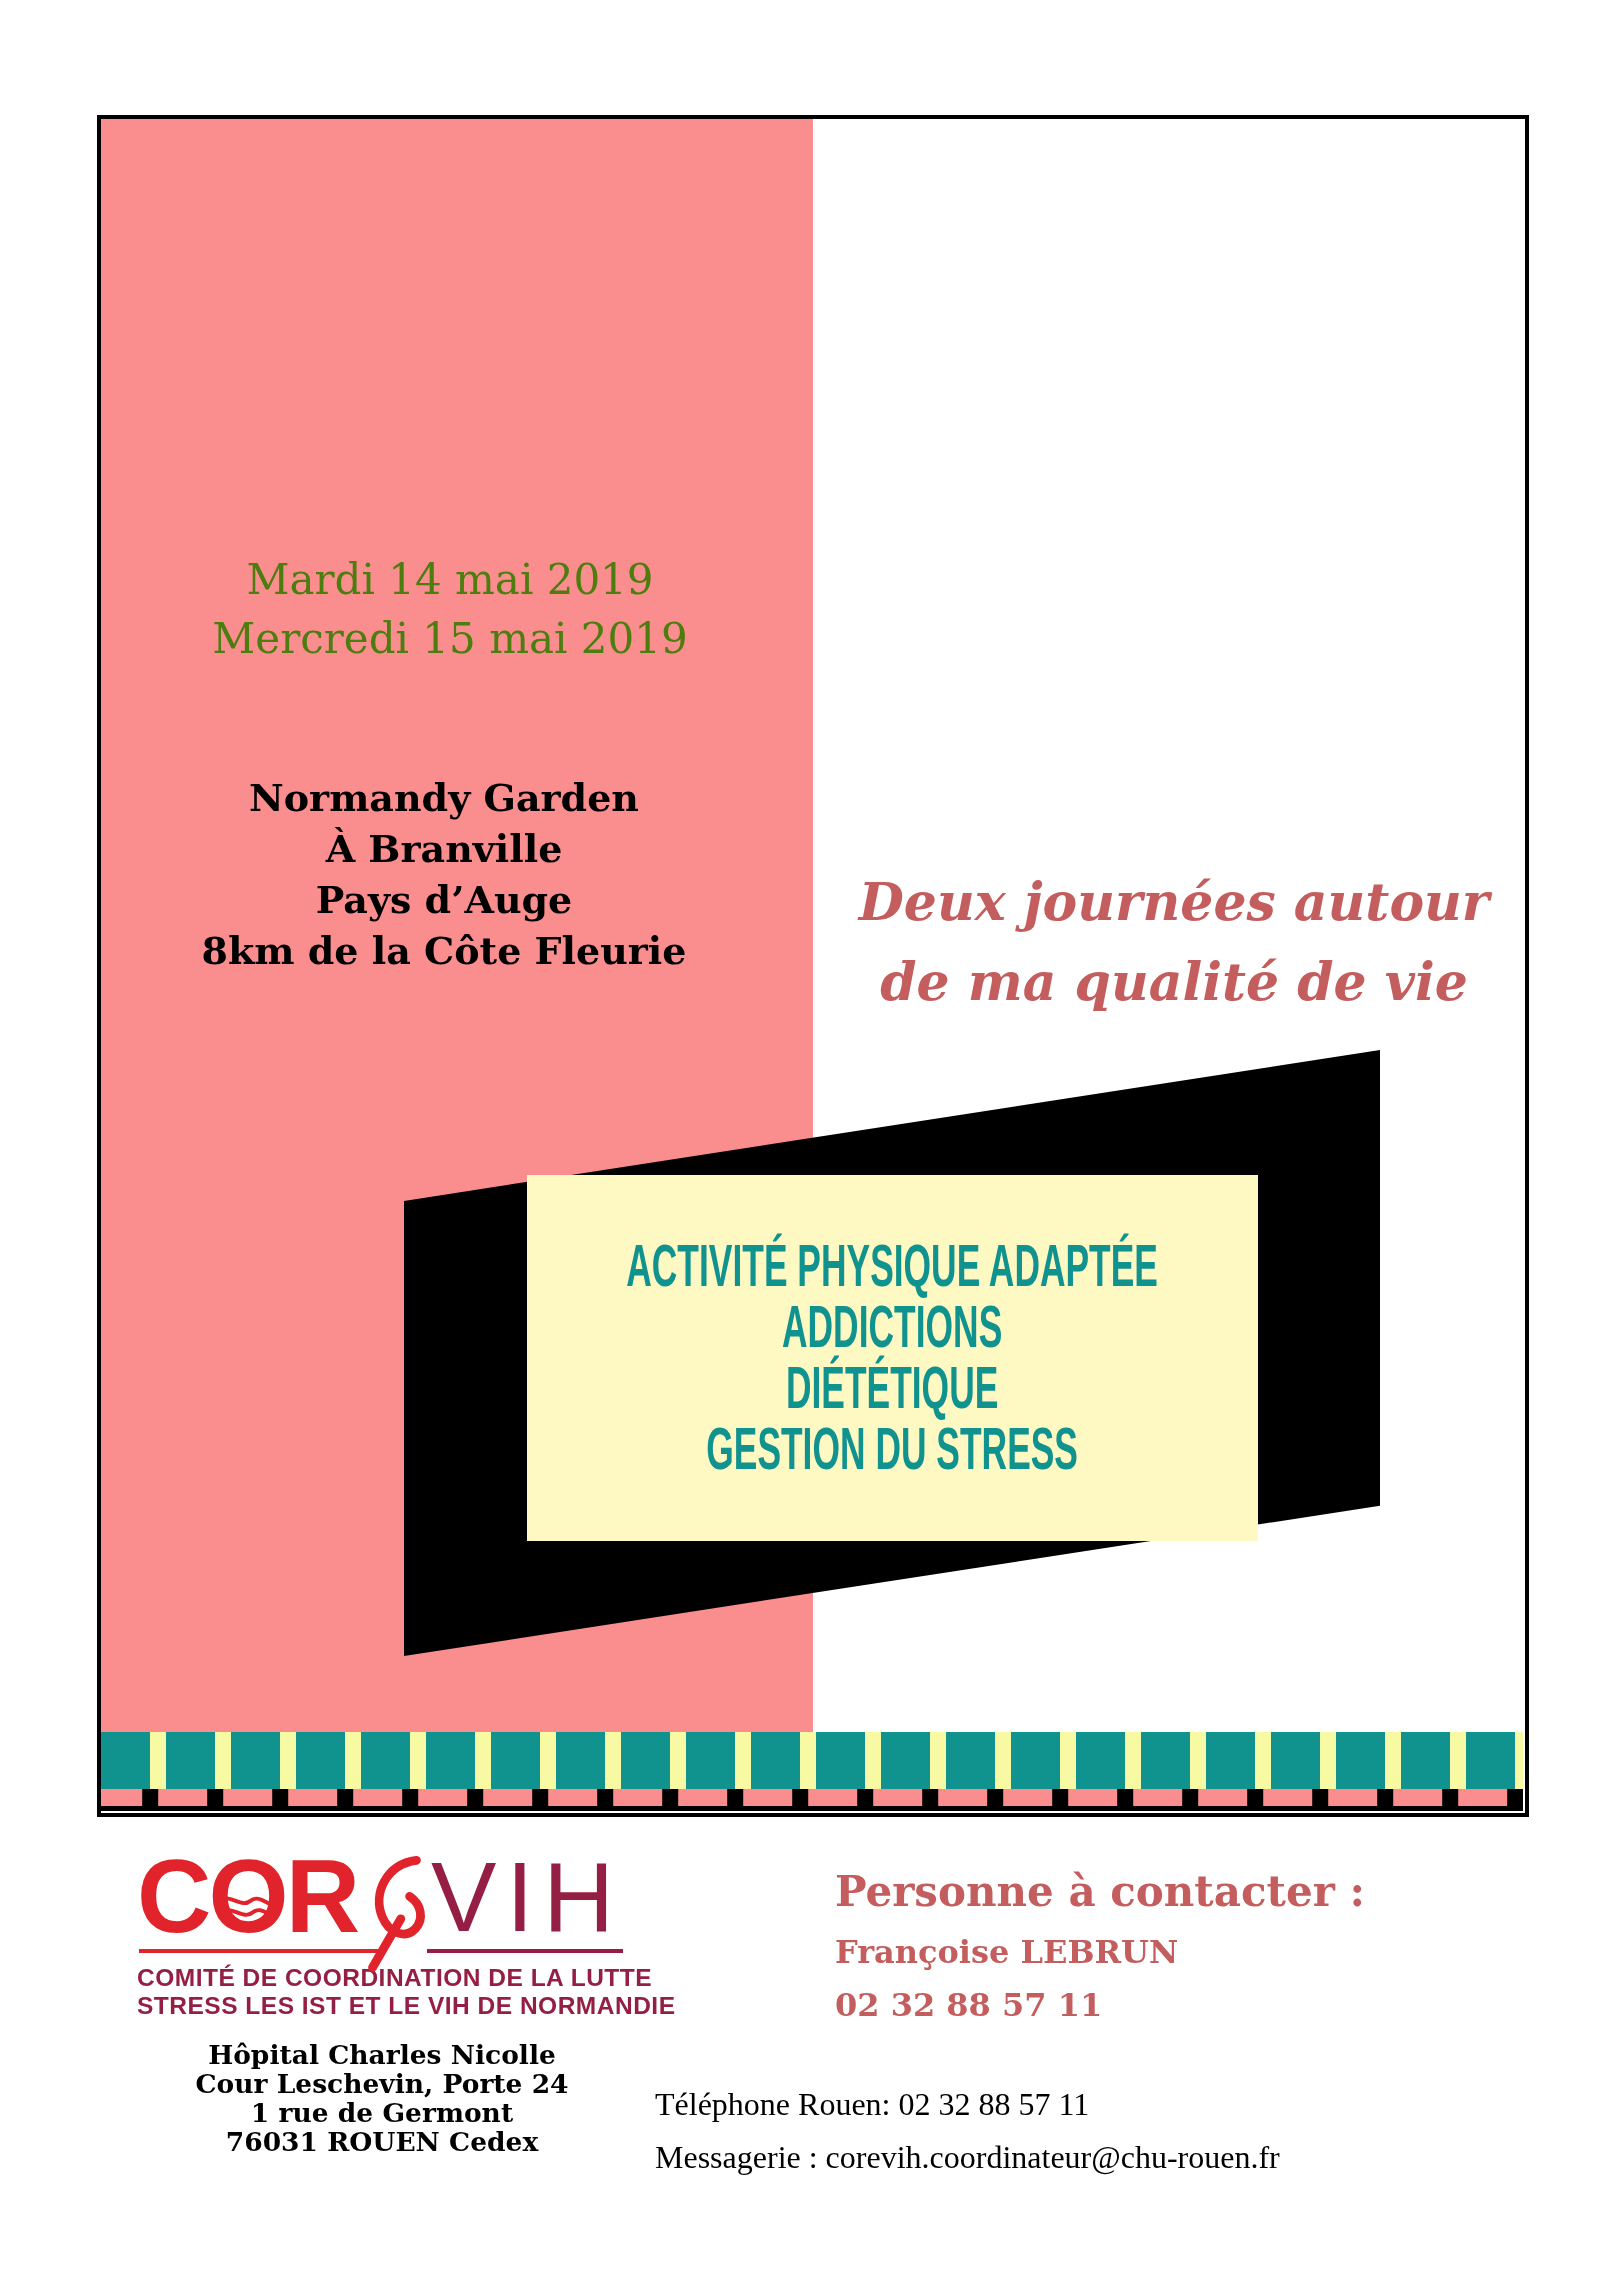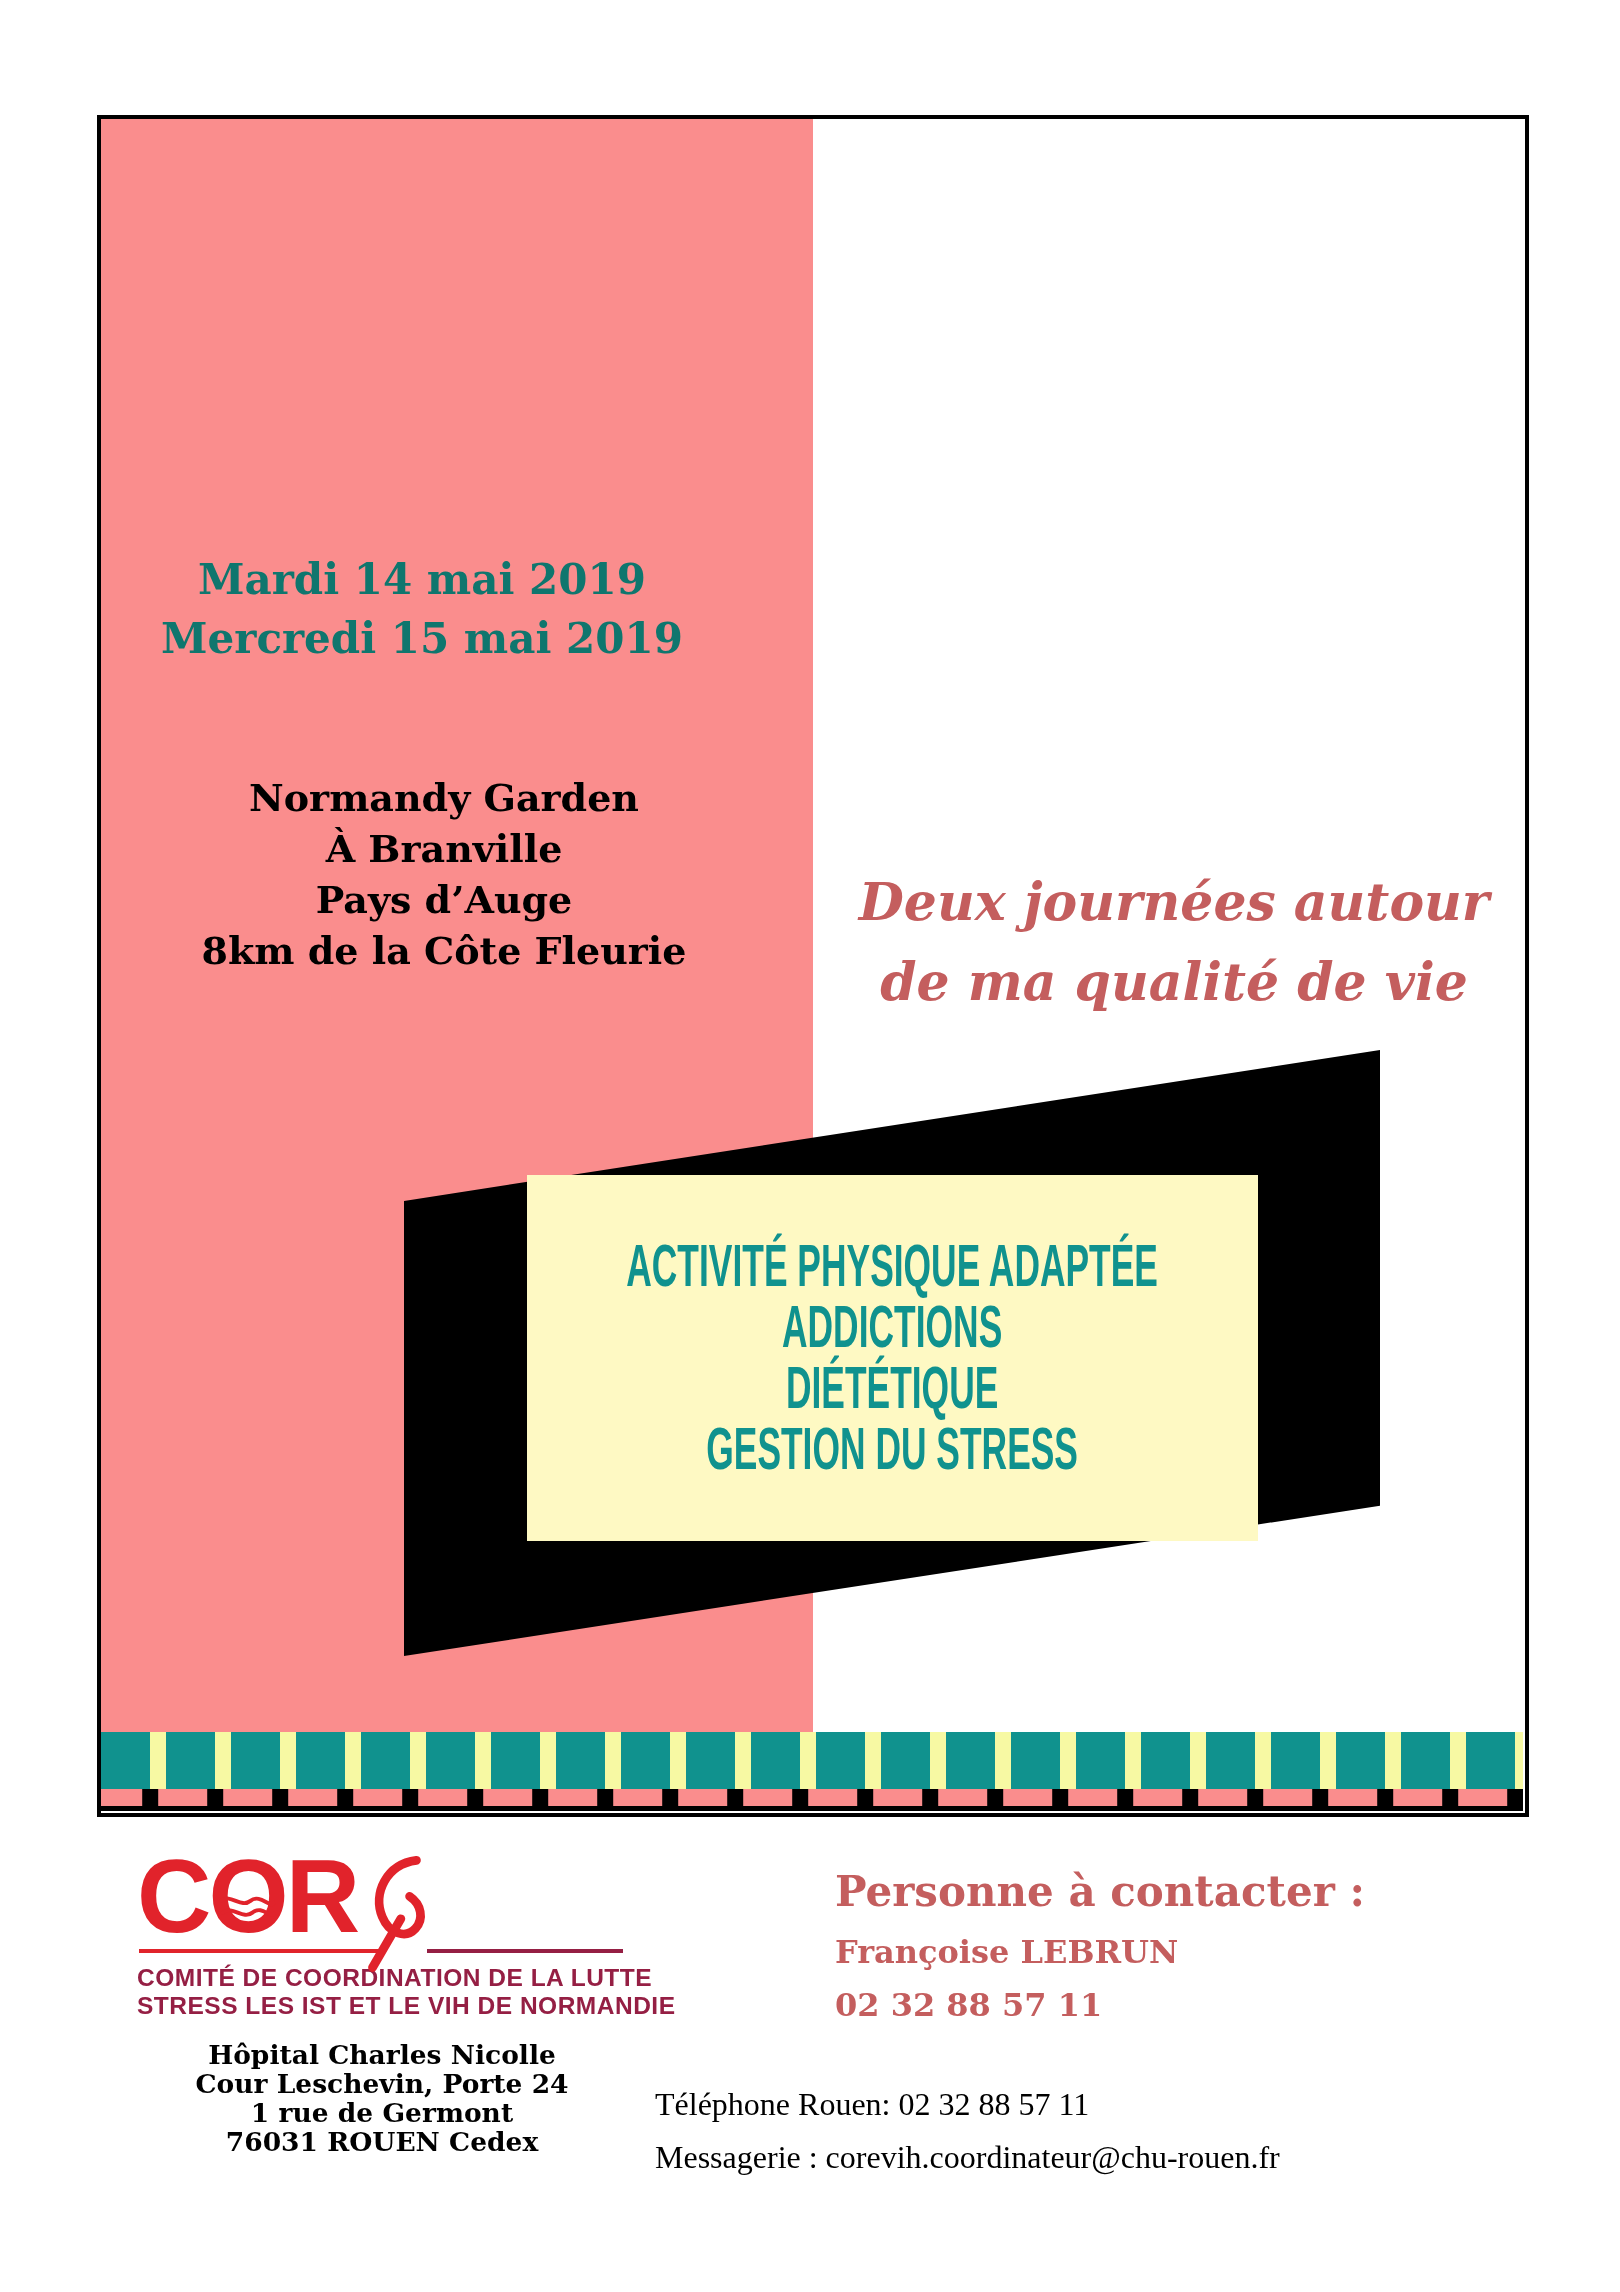--- a/index.html
+++ b/index.html
@@ -24,22 +24,22 @@
     padding-top:15.7px;
   }
   .title-line{
     font-size:56px;font-weight:bold;color:#000;line-height:95px;white-space:nowrap;
   }
   .title-bullet{
     display:inline-block;font-family:"DejaVu Sans",sans-serif;font-size:37px;
     transform:translateY(-5.9px);margin-right:17.6px;
   }
   .dates{
-    position:absolute;left:17px;top:431px;width:608px;text-align:center;z-index:3;
-    font-size:42px;font-weight:bold;color:#0f766e;line-height:59px;white-space:nowrap;
+    position:absolute;left:45px;top:431px;width:608px;text-align:center;z-index:3;
+    font-size:42px;font-weight:normal;color:#4d7c0f;line-height:59px;white-space:nowrap;
   }
   .venue{
     position:absolute;left:39px;top:653px;width:608px;text-align:center;z-index:3;
     font-size:38px;font-weight:bold;color:#000;line-height:51px;white-space:nowrap;
   }
   .tagline{
     position:absolute;left:730px;top:743px;width:686px;text-align:center;z-index:2;
     font-size:52px;font-weight:bold;font-style:italic;color:#C45E5E;line-height:80px;
     white-space:nowrap;
   }
@@ -151,20 +151,21 @@
 <div class="logo">
   <span class="logo-cor">COR</span>
   <svg class="wave-svg" width="57" height="25.5" viewBox="0 0 58 26">
     <path d="M2,8 C12,0 22,16 32,8 C42,0 52,16 56,10" fill="none" stroke="#E1232B" stroke-width="4" stroke-linecap="round"></path>
     <path d="M4,20 C14,12 24,28 34,20 C44,12 52,26 56,21" fill="none" stroke="#E1232B" stroke-width="4" stroke-linecap="round"></path>
   </svg>
   <svg class="ribbon-svg" width="78" height="123" viewBox="0 0 80 125">
     <path d="M63,10 C32,14 18,44 28,68 C35,85 52,91 62,80 C71,70 68,55 56,47" fill="none" stroke="#E1232B" stroke-width="9" stroke-linecap="round"></path>
     <path d="M47,70 L18,120" fill="none" stroke="#E1232B" stroke-width="9" stroke-linecap="round"></path>
   </svg>
+  <span class="logo-vih">VIH</span>
   <div class="rule-red"></div>
   <div class="rule-maroon"></div>
 </div>
 
 <div class="logo-captions">
   <div>COMITÉ DE COORDINATION DE LA LUTTE</div>
   <div>STRESS LES IST ET LE VIH DE NORMANDIE</div>
 </div>
 
 <div class="address">

